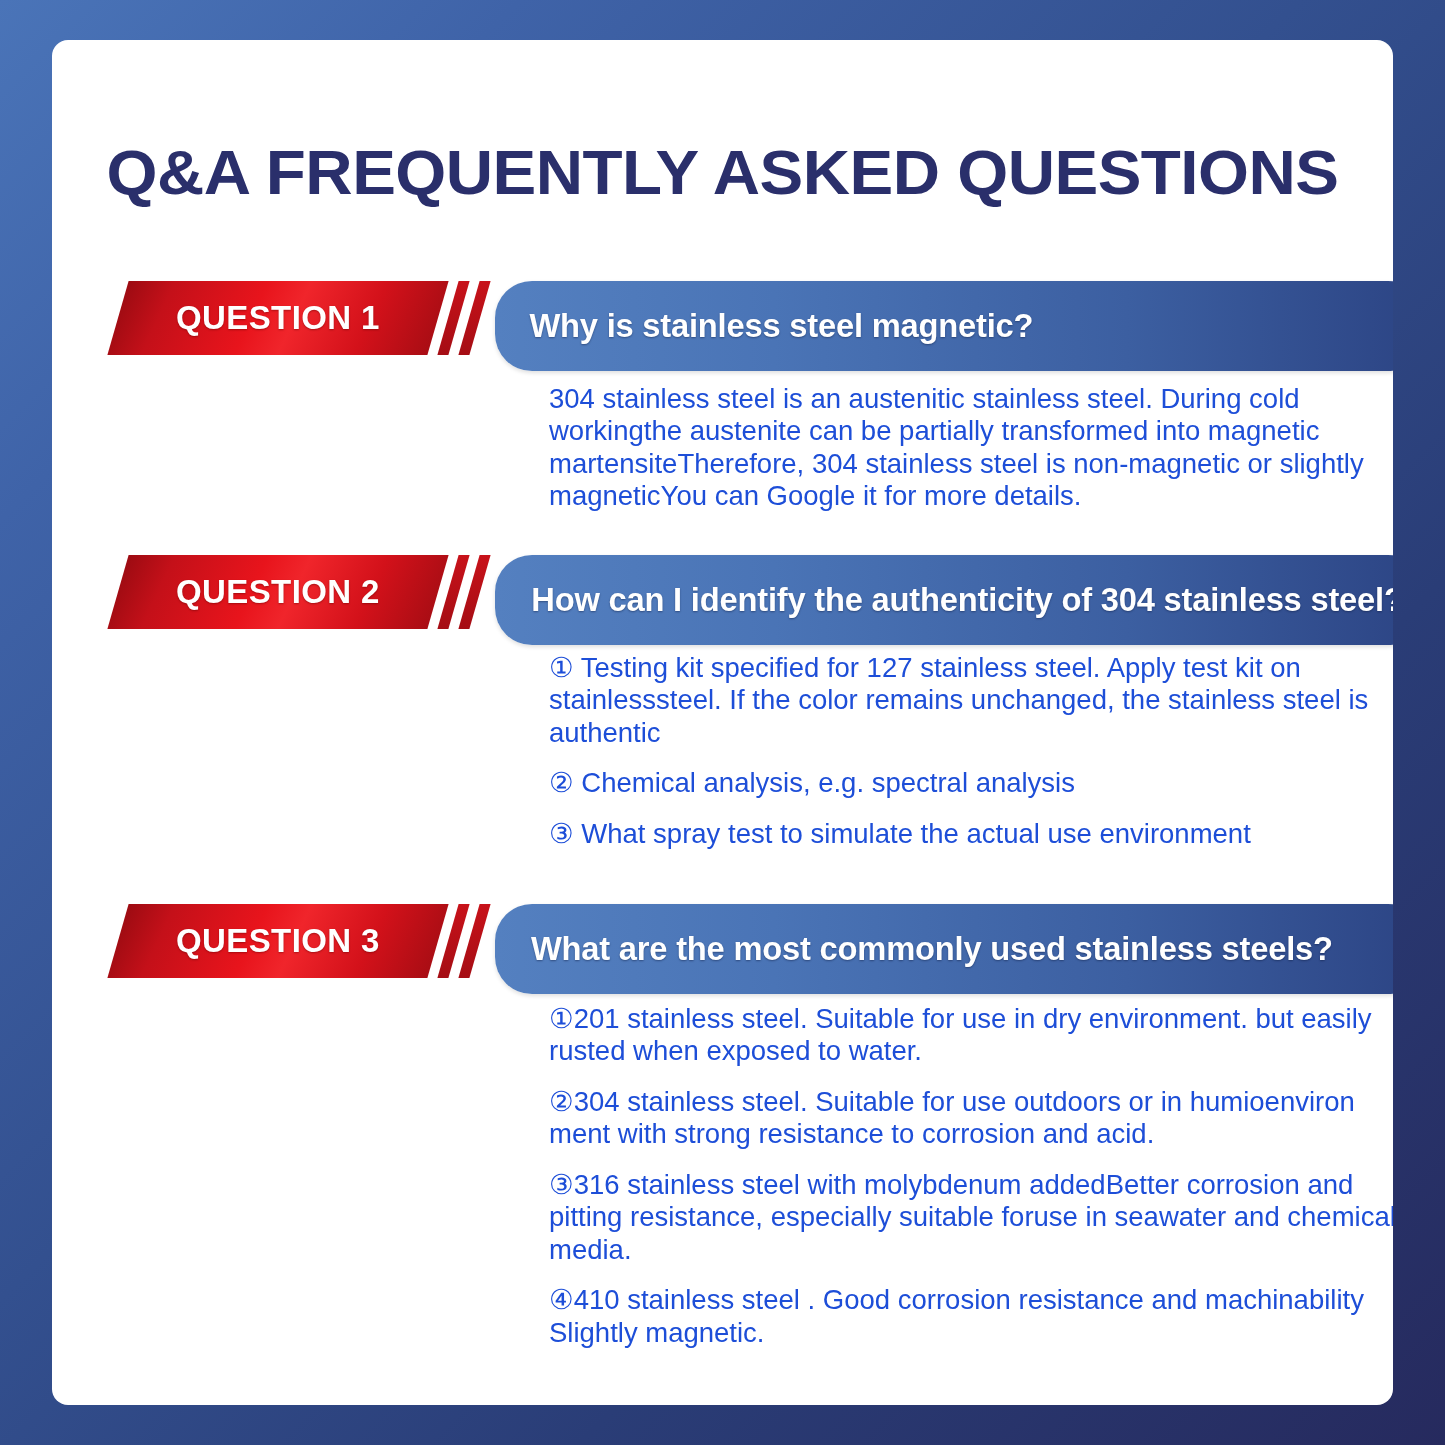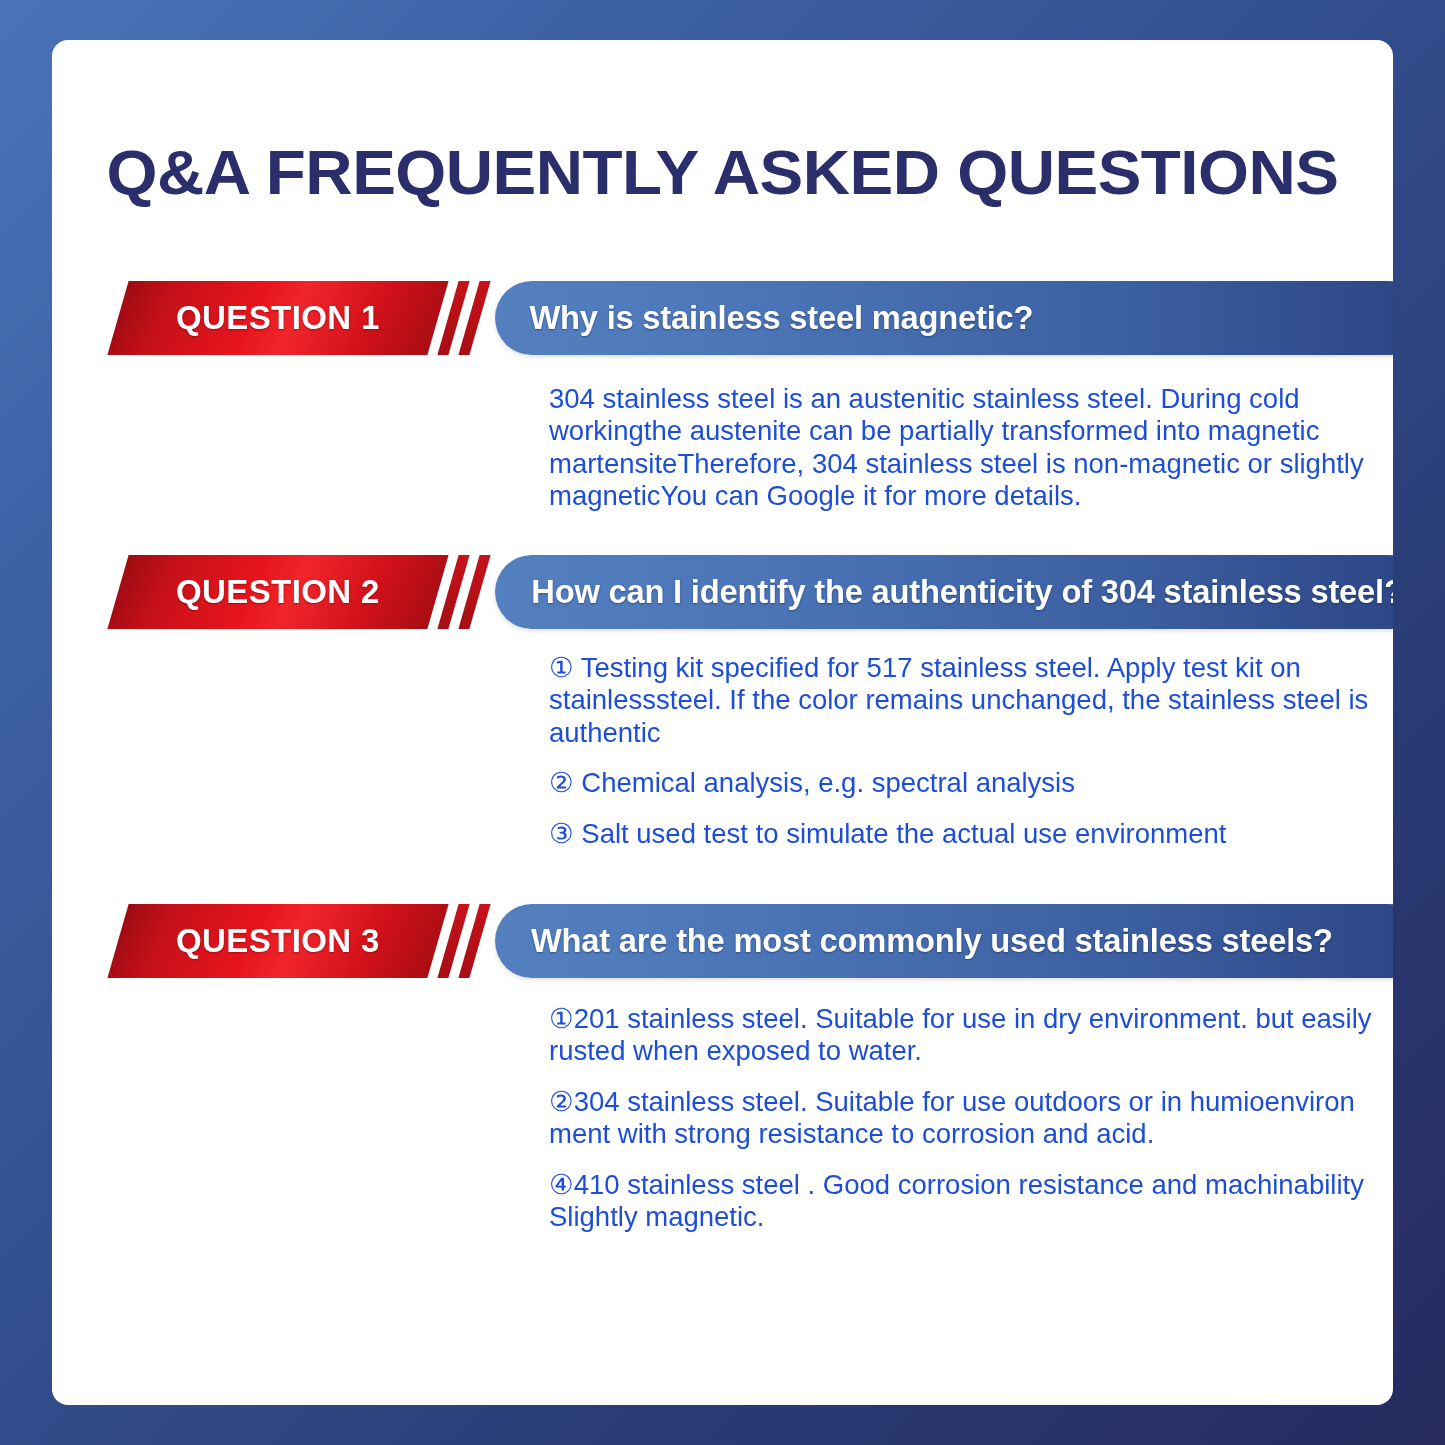--- a/index.html
+++ b/index.html
@@ -89,21 +89,21 @@
     transform: skewX(-16deg);
   }
   .slash.s1 { left: 396px; }
   .slash.s2 { left: 417px; }
 
   .qbar {
     position: absolute;
     left: 443px;
     top: 0;
     width: 930px;
-    height: 74px;
+    height: 90px;
     background: linear-gradient(90deg, #5480c0 0%, #4a74b6 30%, #3c5fa1 68%, #2c4484 100%);
     border-radius: 37px;
     display: flex;
     align-items: center;
     box-shadow: 0 2px 4px rgba(0,0,0,0.13);
   }
 
   .qbar-label {
     color: #ffffff;
     font-weight: bold;
@@ -167,37 +167,38 @@
       <div class="tag">
         <span class="tag-label">QUESTION 2</span>
       </div>
       <div class="slash s1"></div>
       <div class="slash s2"></div>
       <div class="qbar">
         <span class="qbar-label">How can I identify the authenticity of 304 stainless steel?</span>
       </div>
     </div>
     <div class="answer">
-      <p>① Testing kit specified for 517 stainless steel. Apply test kit on stainlesssteel. If the color remains unchanged, the stainless steel is authentic</p>
+      <p>① Testing kit specified for 127 stainless steel. Apply test kit on stainlesssteel. If the color remains unchanged, the stainless steel is authentic</p>
       <p class="gap">② Chemical analysis, e.g. spectral analysis</p>
-      <p class="gap">③ Salt used test to simulate the actual use environment</p>
+      <p class="gap">③ What spray test to simulate the actual use environment</p>
     </div>
   </div>
 
   <div class="qa-block" id="block3">
     <div class="qa-head">
       <div class="tag">
         <span class="tag-label">QUESTION 3</span>
       </div>
       <div class="slash s1"></div>
       <div class="slash s2"></div>
       <div class="qbar">
         <span class="qbar-label">What are the most commonly used stainless steels?</span>
       </div>
     </div>
     <div class="answer">
       <p>①201 stainless steel. Suitable for use in dry environment. but easily rusted when exposed to water.</p>
       <p class="gap">②304 stainless steel. Suitable for use outdoors or in humioenviron ment  with strong resistance to corrosion and acid.</p>
+      <p class="gap">③316 stainless steel with molybdenum addedBetter corrosion and pitting resistance, especially suitable foruse in seawater and chemical media.</p>
       <p class="gap">④410 stainless steel . Good corrosion resistance and machinability Slightly magnetic.</p>
     </div>
   </div>
 
 </div>
 
 </body></html>

